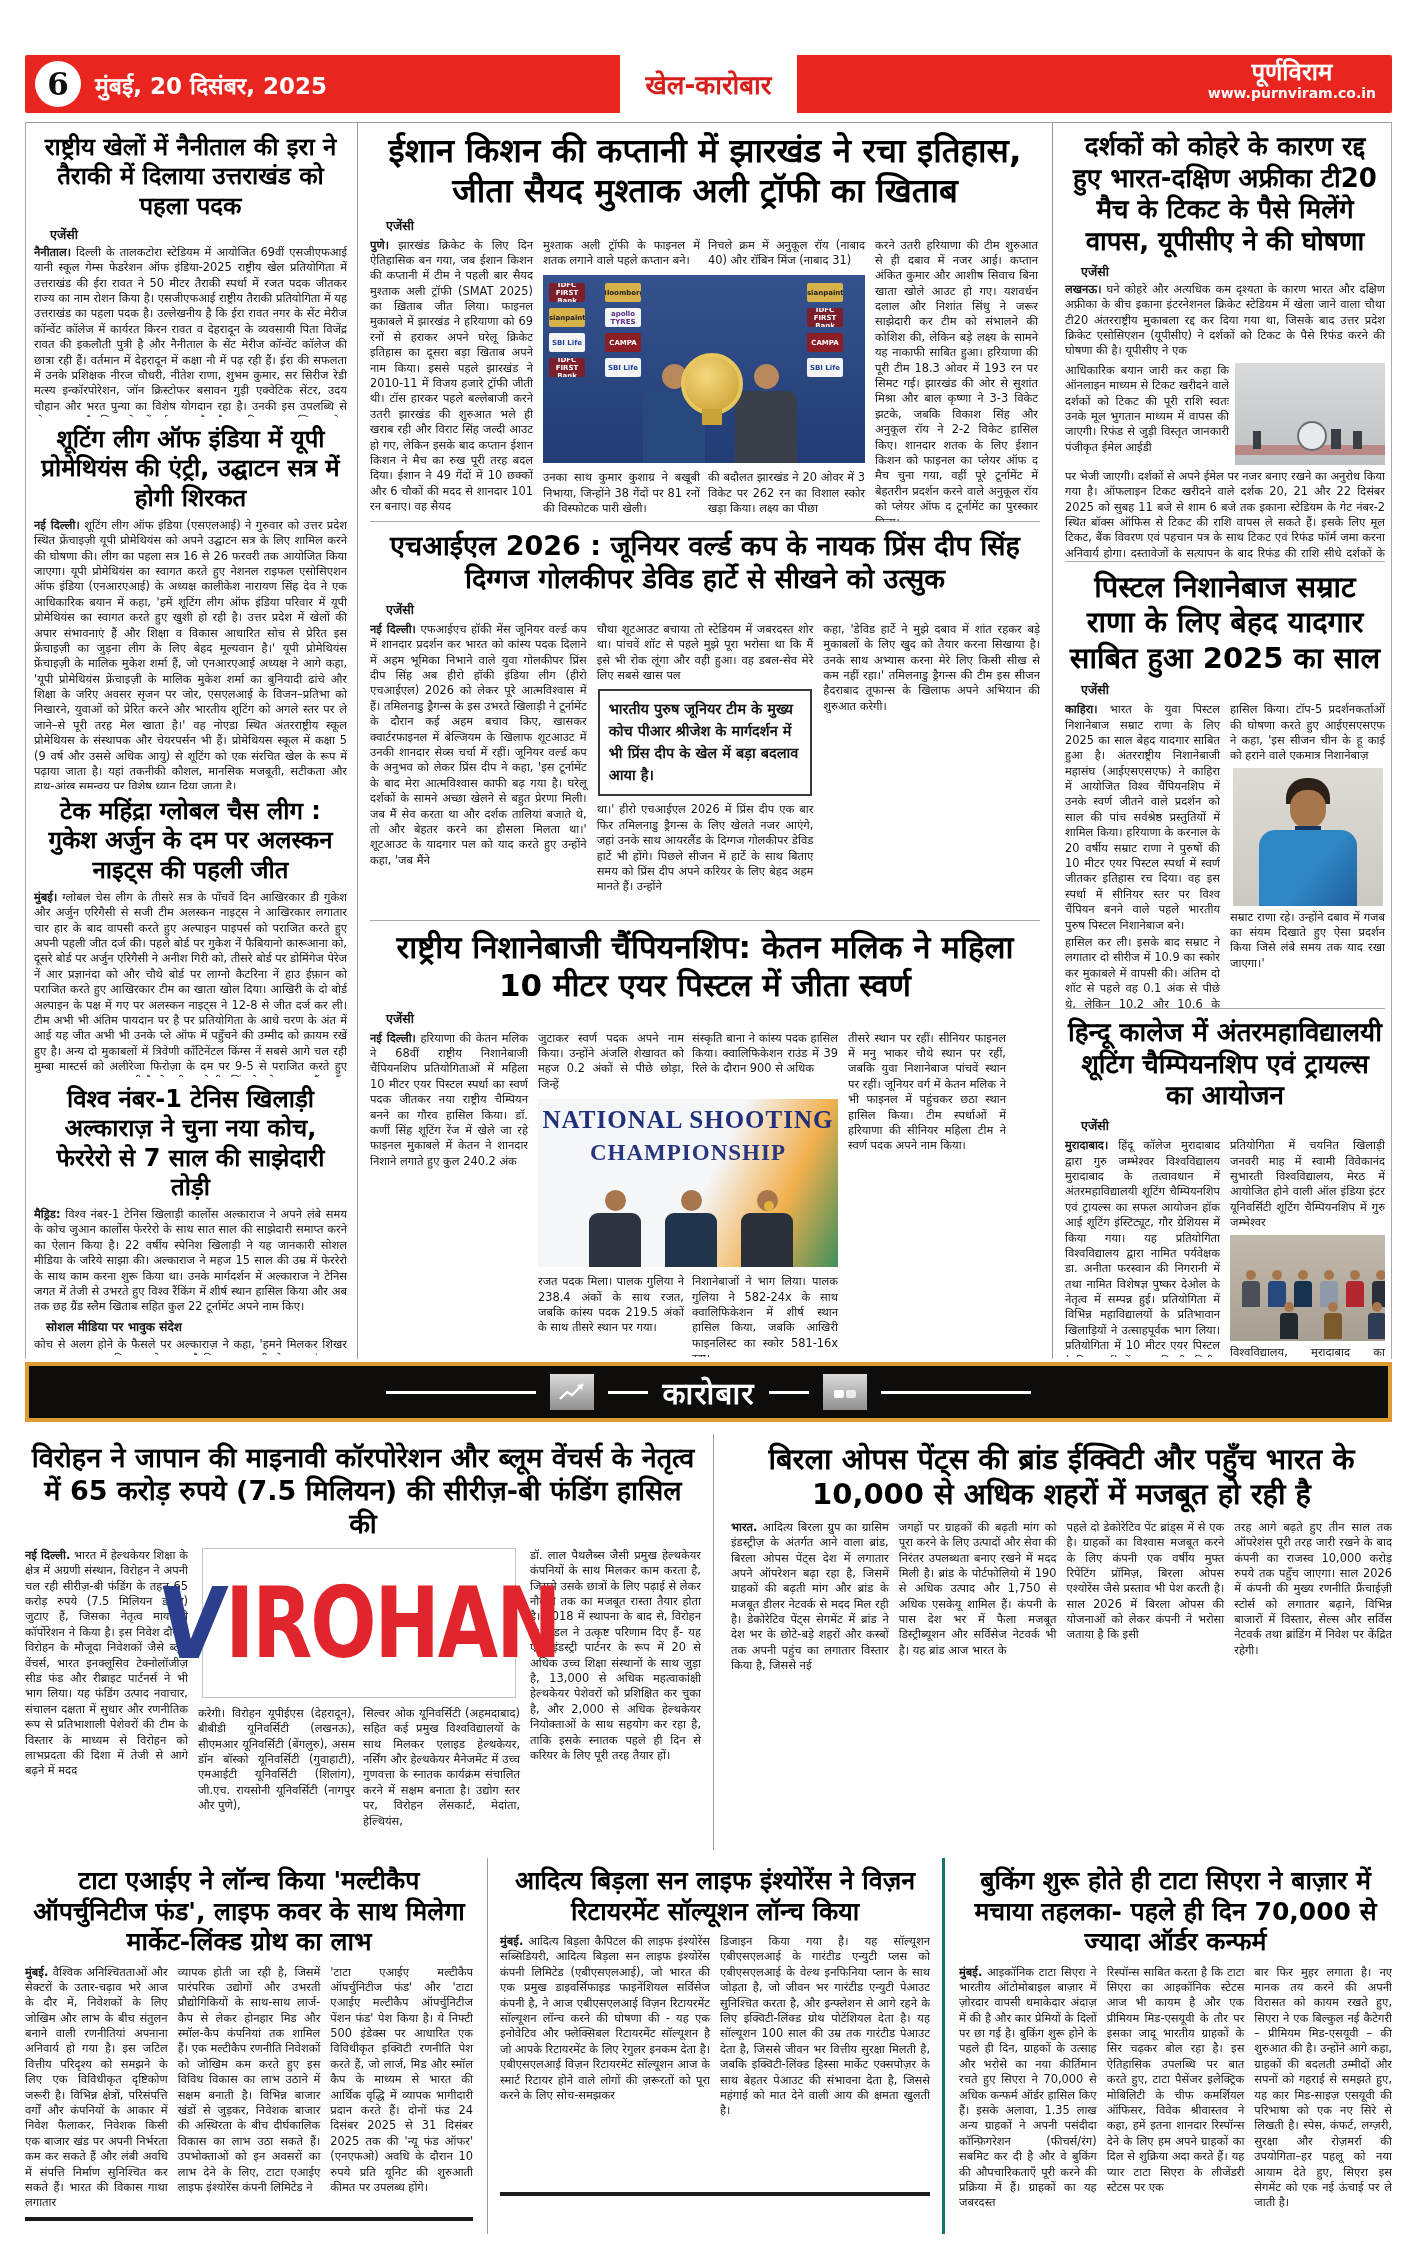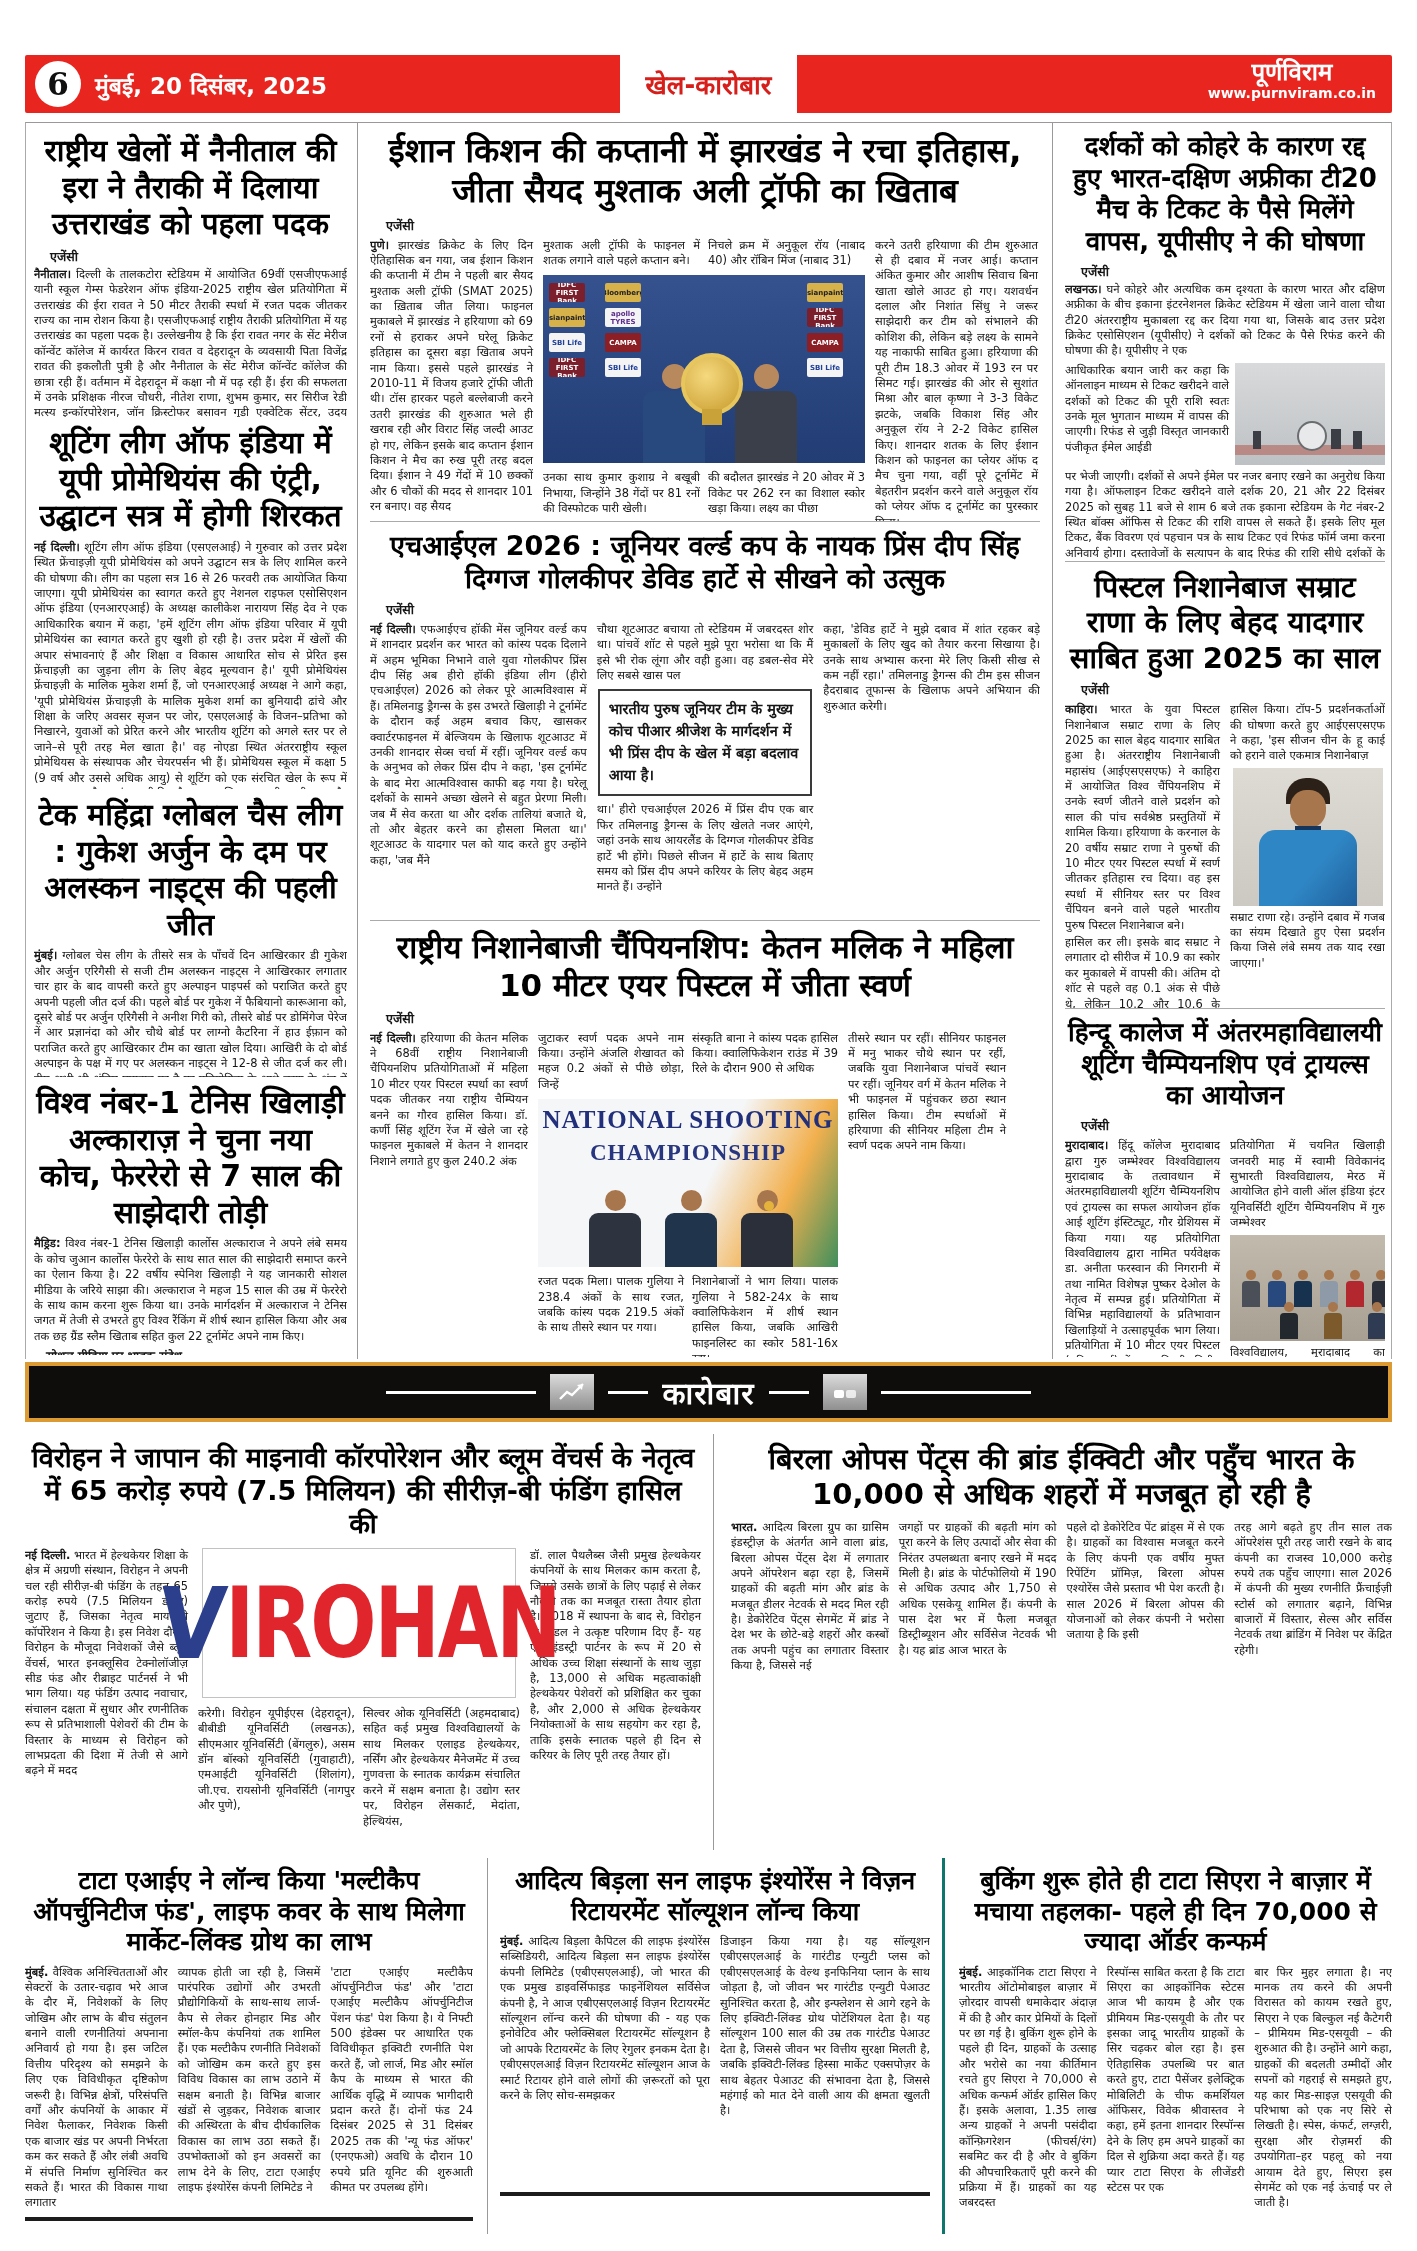--- a/index.html
+++ b/index.html
@@ -18,21 +18,21 @@
   .mast .w{font-size:14px;font-weight:700;}
   
   .sports{position:absolute;left:25px;right:25px;top:122px;height:1236px;display:grid;
           grid-template-columns:332px 1fr 338px;border-top:1px solid #999;border-left:1px solid #aaa;border-right:1px solid #aaa;}
   .rail{overflow:hidden;padding-top:2px;}
   .rail.left{padding:2px 10px 0 8px;border-right:1px solid #999;}
   .rail.mid{padding:0 12px;border-right:1px solid #999;}
   .rail.right{padding:0 6px 0 12px;}
   .art{overflow:hidden;}
   .hl{font-weight:800;text-align:center;line-height:1.22;color:#000;margin:8px 2px 5px;}
-  .h24{font-size:30px;} .h34{font-size:33px;} .h30{font-size:29px;} .h27{font-size:26px;}
+  .h24{font-size:24px;} .h34{font-size:33px;} .h30{font-size:29px;} .h27{font-size:26px;}
   .h31{font-size:31px;} .h22{font-size:26px;} .h28{font-size:27px;} .h25{font-size:25px;}
   .byline{font-weight:700;font-size:12.5px;margin:1px 0 2px 16px;}
   .bd{font-size:11.4px;line-height:1.35;text-align:justify;margin:2px 0;}
   .dl{font-weight:800;}
   .sub{font-weight:700;font-size:12px;margin:3px 0 1px 12px;}
   .colrow{display:flex;gap:10px;}
   .c{flex:1;min-width:0;}
   .w165{flex:0 0 163px;} .wmid{flex:0 0 322px;} .w160{flex:0 0 158px;} .wmid2{flex:0 0 300px;}
   .two{display:flex;gap:8px;}
   .two .c{flex:1;}

